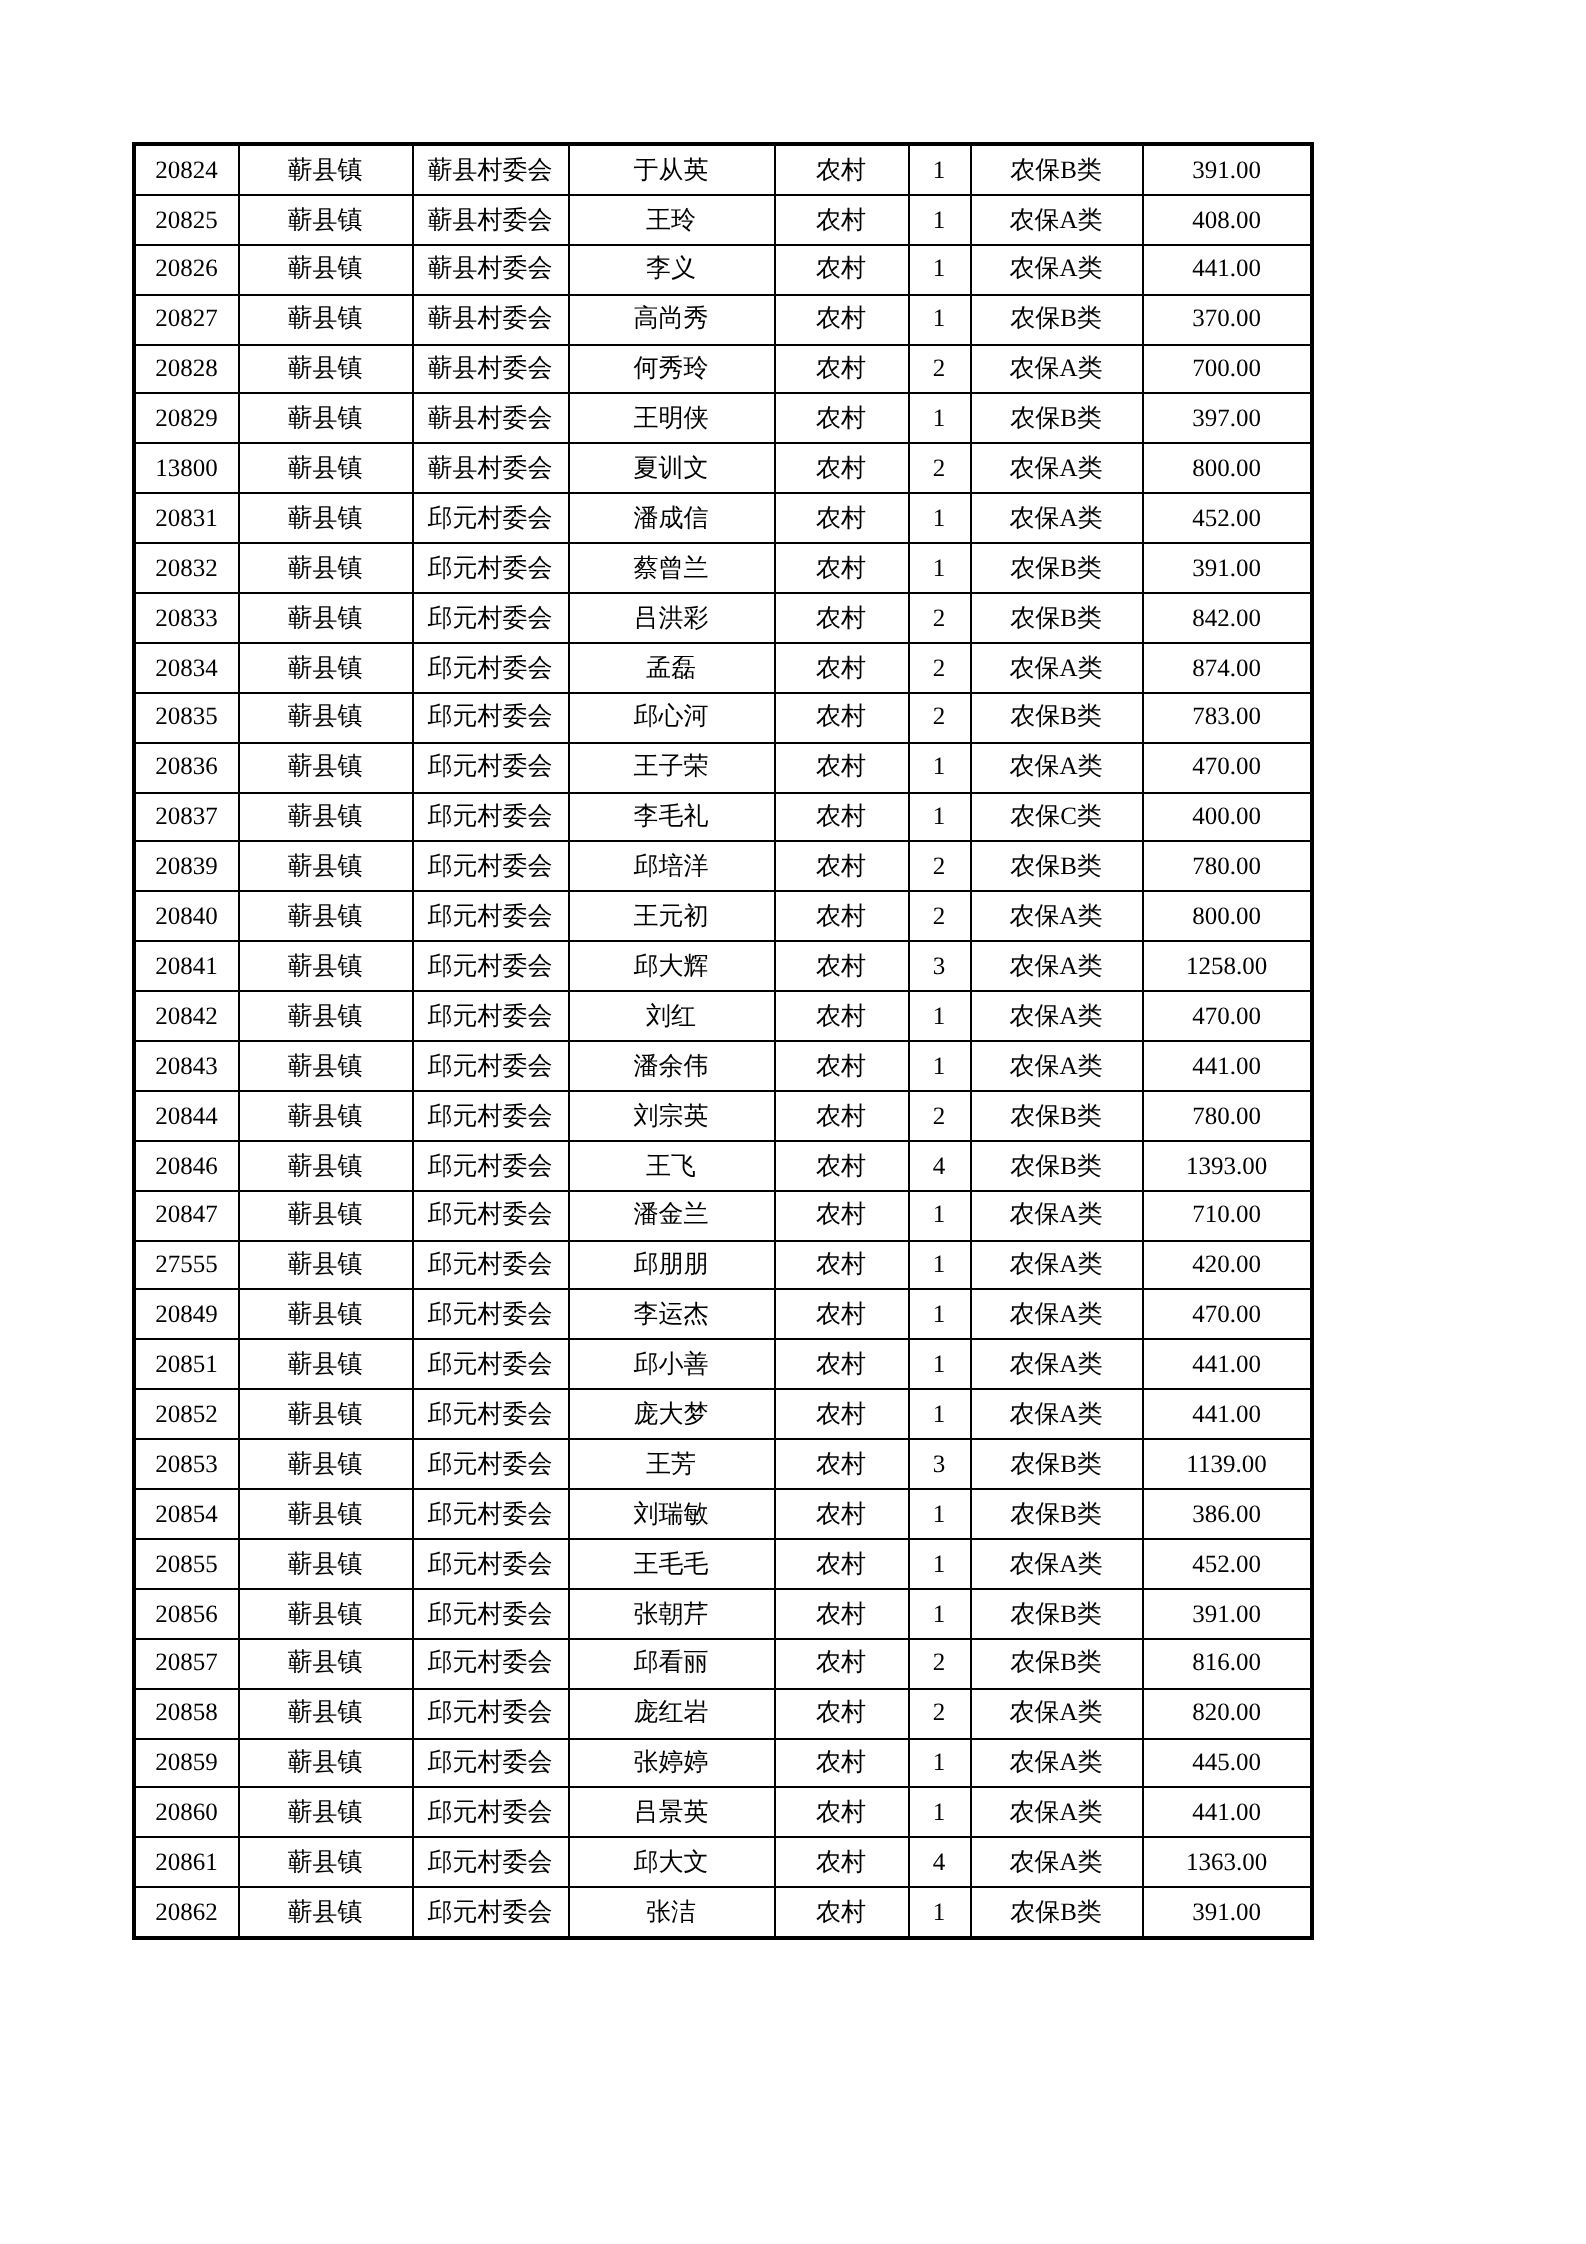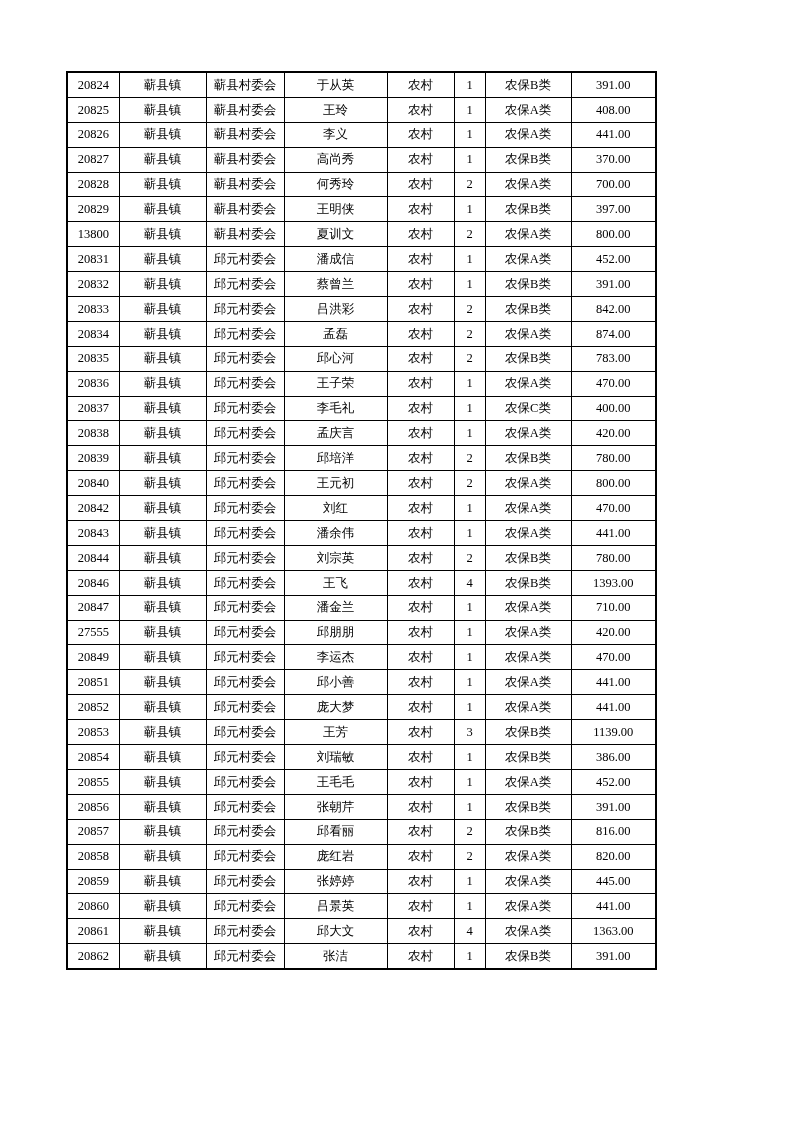--- a/index.html
+++ b/index.html
@@ -201,48 +201,48 @@
           <td>20837</td>
           <td>蕲县镇</td>
           <td>邱元村委会</td>
           <td>李毛礼</td>
           <td>农村</td>
           <td>1</td>
           <td>农保C类</td>
           <td>400.00</td>
         </tr>
         <tr>
-          <td>20838</td>
-          <td>蕲县镇</td>
-          <td>邱元村委会</td>
-          <td>孟庆言</td>
-          <td>农村</td>
-          <td>1</td>
-          <td>农保A类</td>
-          <td>420.00</td>
-        </tr>
-        <tr>
           <td>20839</td>
           <td>蕲县镇</td>
           <td>邱元村委会</td>
           <td>邱培洋</td>
           <td>农村</td>
           <td>2</td>
           <td>农保B类</td>
           <td>780.00</td>
         </tr>
         <tr>
           <td>20840</td>
           <td>蕲县镇</td>
           <td>邱元村委会</td>
           <td>王元初</td>
           <td>农村</td>
           <td>2</td>
           <td>农保A类</td>
           <td>800.00</td>
+        </tr>
+        <tr>
+          <td>20841</td>
+          <td>蕲县镇</td>
+          <td>邱元村委会</td>
+          <td>邱大辉</td>
+          <td>农村</td>
+          <td>3</td>
+          <td>农保A类</td>
+          <td>1258.00</td>
         </tr>
         <tr>
           <td>20842</td>
           <td>蕲县镇</td>
           <td>邱元村委会</td>
           <td>刘红</td>
           <td>农村</td>
           <td>1</td>
           <td>农保A类</td>
           <td>470.00</td>

